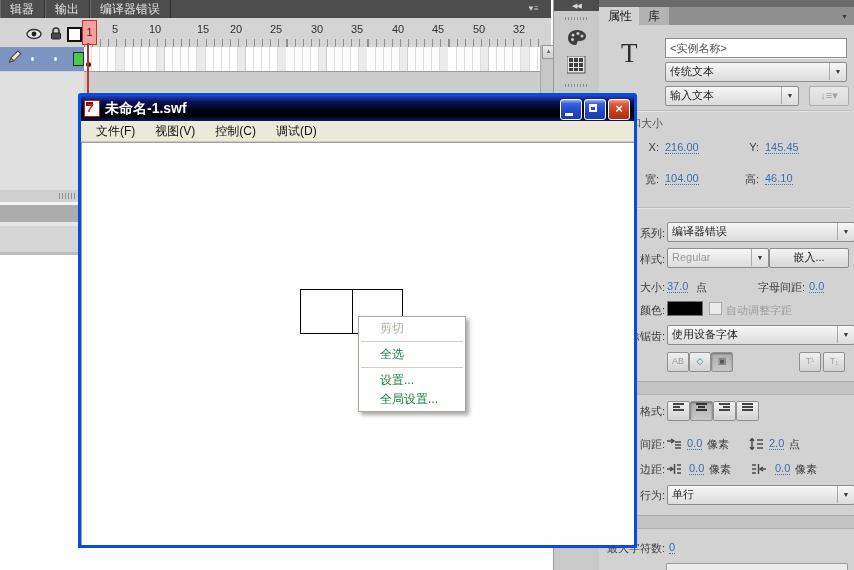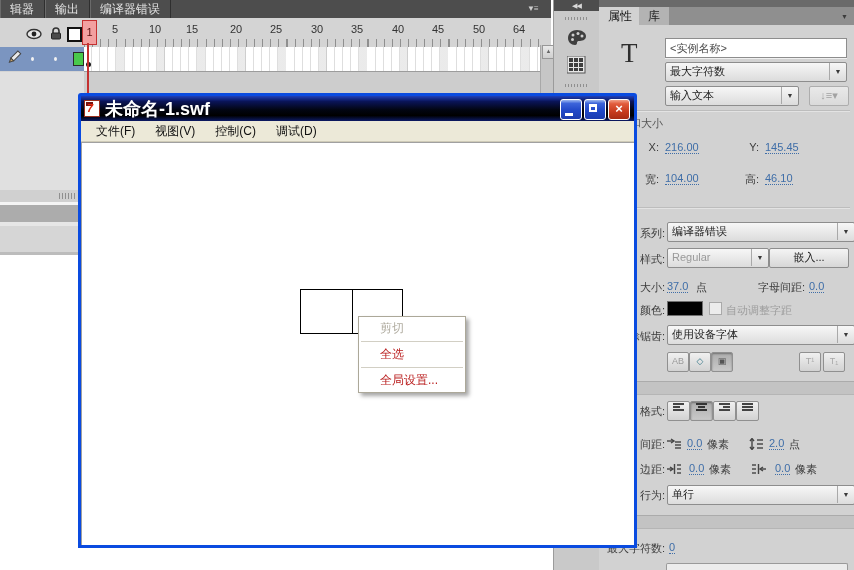--- a/index.html
+++ b/index.html
@@ -65,35 +65,35 @@
   .swatch{position:absolute;width:34px;height:13px;border:1px solid #6f6f6f;}
   .icon12{position:absolute;width:15px;height:12px;}
   
   .swf-win{left:78px;top:93px;width:559px;height:455px;border:3px solid #0a4be0;border-radius:3px 3px 0 0;background:#ece9d8;box-sizing:border-box;}
   .wtitle{position:absolute;left:0;top:0;width:553px;height:25px;
       background:linear-gradient(180deg,#2040b8 0%,#0a1458 22%,#020512 55%,#000 78%,#0c1a66 100%);
       display:flex;align-items:center;}
   .wicon{width:14px;height:15px;margin:0 5px 0 3px;position:relative;background:#fff;border:1px solid #9a3020;}
   .wicon .bar{position:absolute;left:1px;top:1px;width:7px;height:4px;background:#7a1410;}
   .wicon .seven{position:absolute;left:2px;top:1px;color:#e02810;font-weight:bold;font-size:11px;line-height:13px;font-style:italic;}
-  .wtitle-text{color:#fff;font-weight:bold;font-size:18px;}
+  .wtitle-text{color:#fff;font-weight:bold;font-size:14px;}
   .wbtns{position:absolute;right:4px;top:3px;display:flex;gap:2px;}
   .wbtn{width:20px;height:19px;border:1px solid #fff;border-radius:3px;position:relative;}
   .wbtn.min,.wbtn.max{background:linear-gradient(180deg,#9cb8f0 0%,#3c64da 18%,#2148c8 55%,#1c3cb0 100%);}
   .wbtn.close{background:linear-gradient(180deg,#f0a088 0%,#e25c3c 20%,#c83c1e 60%,#a82c14 100%);}
   .glyph-min{position:absolute;left:4px;bottom:3px;width:8px;height:3px;background:#fff;}
   .glyph-max{position:absolute;left:4px;top:4px;width:8px;height:8px;border:2px solid #fff;border-top-width:3px;box-sizing:border-box;}
   .glyph-x{color:#fff;font-weight:bold;font-size:13px;line-height:18px;display:block;text-align:center;}
   .wmenubar{position:absolute;left:0;top:25px;width:553px;height:21px;background:#ece9d8;border-bottom:1px solid #cfcbb8;display:flex;align-items:center;padding-left:8px;box-sizing:border-box;}
   .wmenu{font-size:12px;color:#111;padding:0 7px;margin-right:6px;line-height:20px;}
   .wcanvas{position:absolute;left:0;top:46px;width:553px;height:403px;background:#fff;border-left:1px solid #a0a0a0;border-top:1px solid #a0a0a0;box-sizing:border-box;}
   .crect{position:absolute;border:1px solid #000;background:#fff;}
   
   .ctx{left:358px;top:316px;width:106px;background:#fff;border:1px solid #aca899;box-shadow:3px 3px 4px rgba(0,0,0,.35);padding:2px 0;z-index:50;}
-  .mi{height:19px;line-height:19px;font-size:12px;padding-left:21px;color:#b91c1c;}
+  .mi{height:19px;line-height:19px;font-size:12px;padding-left:21px;color:#15803d;}
   .mi.dis{color:#b2aea2;}
   .mi.hl{background:#3465c4;color:#fff;}
   .msep{height:1px;background:#d2cfc4;margin:3px 2px;}
 </style>
 </head>
 <body>
 
 <div class="abs tabstrip">
   <div class="etab">辑器</div>
   <div class="etab">输出</div>
@@ -112,29 +112,29 @@
   <span class="tl-hicon" style="left:49px">
     <svg width="14" height="13">
         <path d="M4 6 V4 a3 3 0 0 1 6 0 V6" fill="none" stroke="#333" stroke-width="1.6"></path>
         <rect x="2.5" y="6" width="9" height="6" rx="1" fill="#4a4a4a" stroke="#222"></rect>
       </svg>
   </span>
   <span class="tl-hicon sq-outline" style="left:67px;top:9px"></span>
 
   <span class="ruler-num" style="left:104px">5</span>
   <span class="ruler-num" style="left:144px">10</span>
-  <span class="ruler-num" style="left:181px">15</span>
+  <span class="ruler-num" style="left:192px">15</span>
   <span class="ruler-num" style="left:225px">20</span>
   <span class="ruler-num" style="left:265px">25</span>
   <span class="ruler-num" style="left:306px">30</span>
   <span class="ruler-num" style="left:346px">35</span>
   <span class="ruler-num" style="left:387px">40</span>
   <span class="ruler-num" style="left:427px">45</span>
   <span class="ruler-num" style="left:468px">50</span>
-  <span class="ruler-num" style="left:508px">64</span>
+  <span class="ruler-num" style="left:508px">32</span>
 
   <div class="abs ticks"></div>
 
   <div class="abs layer-row">
     <span style="margin-left:6px">
       <svg width="16" height="16">
           <g transform="rotate(45 8 8)">
             <rect x="6.5" y="1" width="4" height="10" fill="#e9e9e9" stroke="#444" stroke-width="1"></rect>
             <path d="M6.5 11 L8.5 15 L10.5 11 Z" fill="#caa56a" stroke="#444" stroke-width="1"></path>
           </g>
@@ -205,21 +205,21 @@
   <div class="ptabbar">
     <div class="ptab active" style="left:0">属性</div>
     <div class="ptab idle">库</div>
     <div class="pmenu-arrow">▼</div>
   </div>
 
   <div class="bigT">T</div>
   <div class="field" style="left:66px;top:38px;width:172px;height:18px">&lt;实例名称&gt;</div>
 
   <div class="dd" style="left:66px;top:62px;width:172px">
-    <span>最大字符数</span>
+    <span>传统文本</span>
     <span class="arr">▼</span>
   </div>
   <div class="dd" style="left:66px;top:86px;width:124px">
     <span>输入文本</span>
     <span class="arr">▼</span>
   </div>
   <div class="btn gray" style="left:210px;top:86px;width:38px">↓≡▾</div>
 
   <div class="divline" style="top:110px"></div>
   <div class="sect" style="left:9px;top:116px">位置和大小</div>
@@ -397,14 +397,15 @@
     <div class="crect" style="left:218px;top:146px;width:51px;height:43px"></div>
     <div class="crect" style="left:270px;top:146px;width:49px;height:43px"></div>
   </div>
 </div>
 
 <div class="abs ctx">
   <div class="mi dis">剪切</div>
   <div class="msep"></div>
   <div class="mi">全选</div>
   <div class="msep"></div>
+  <div class="mi">设置...</div>
   <div class="mi">全局设置...</div>
 </div>
 
 </body></html>

